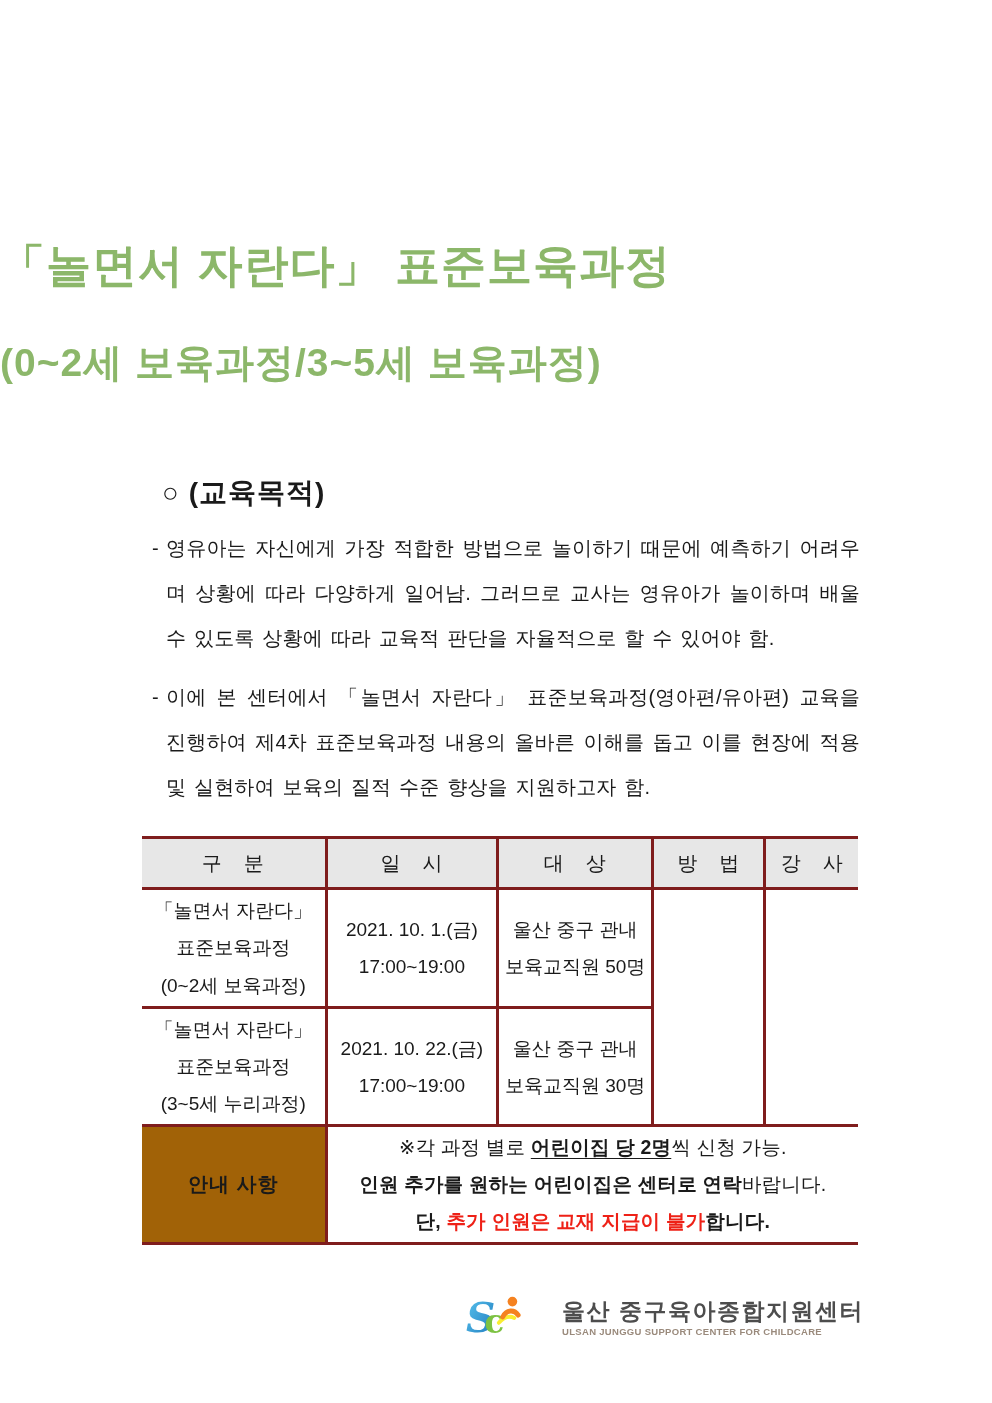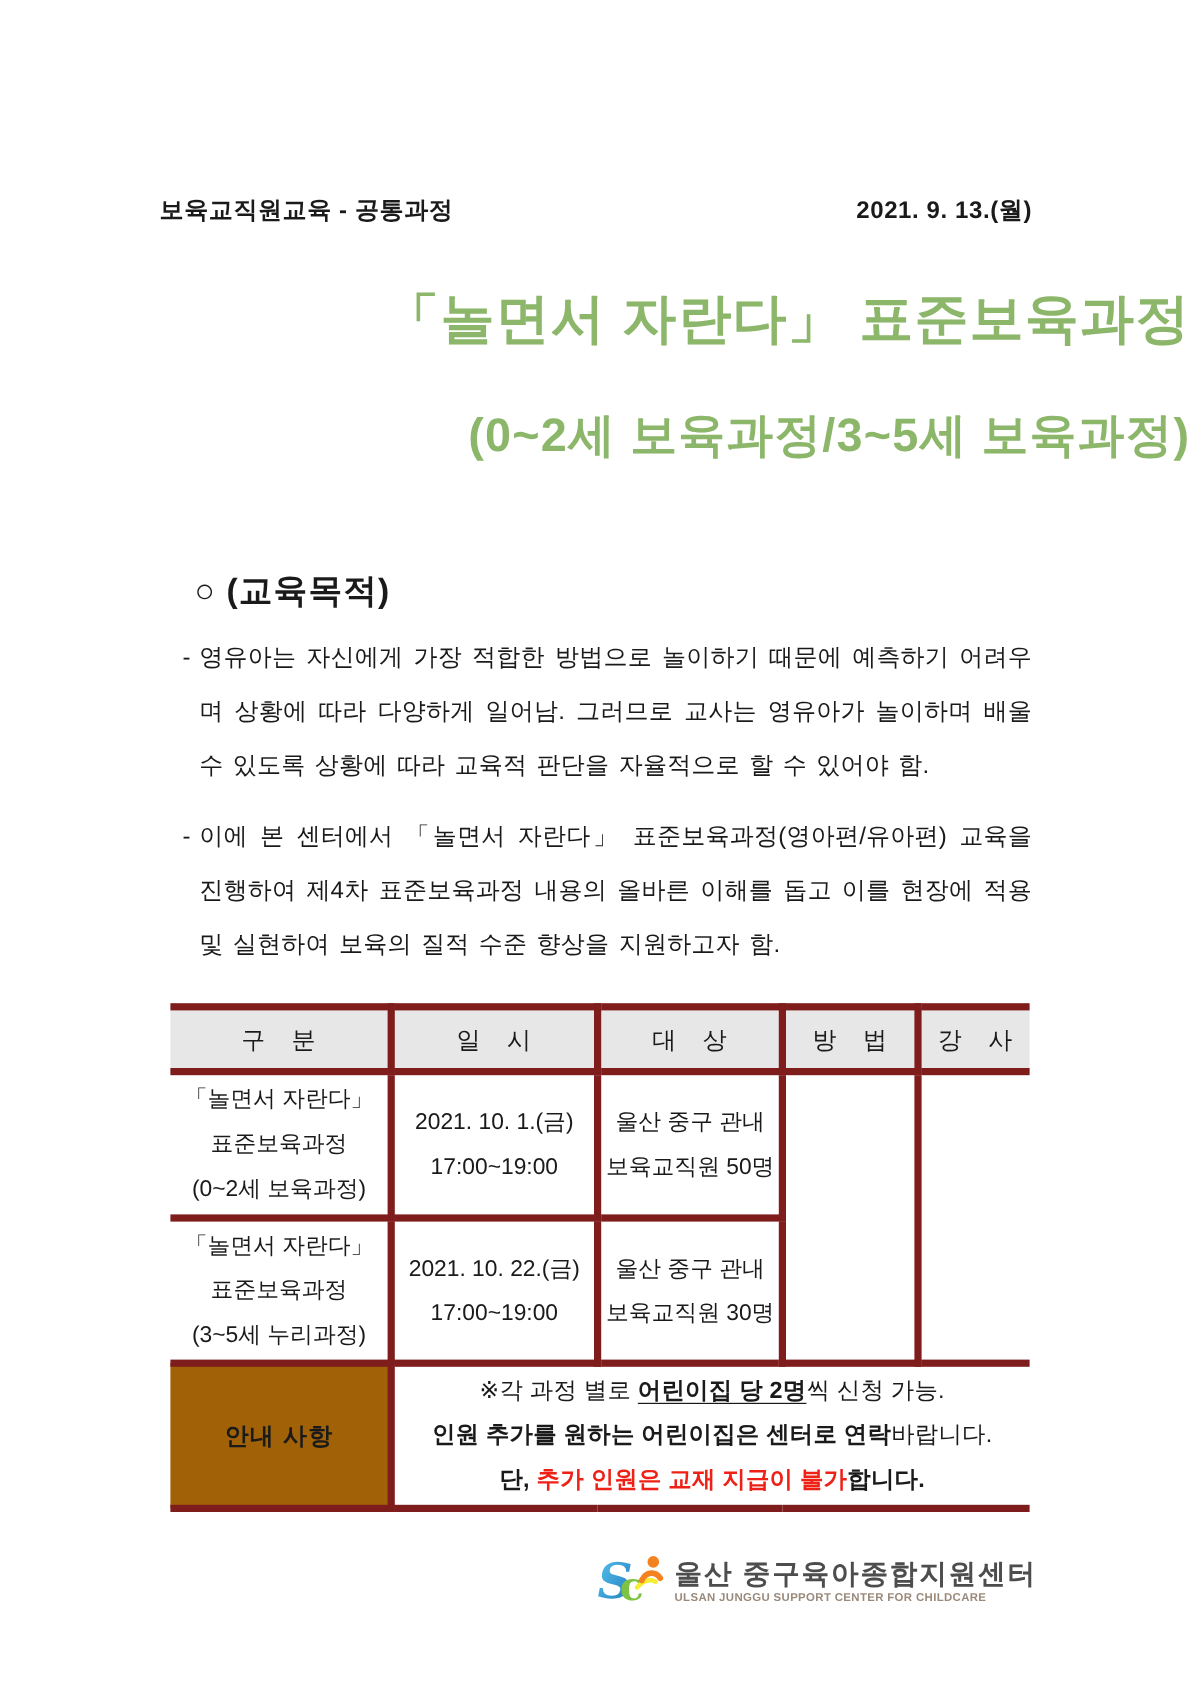--- a/index.html
+++ b/index.html
@@ -14,21 +14,21 @@
   .page { position: absolute; inset: 0; }
 
   
   .doc-header {
     position: absolute; top: 162px; left: 133px; right: 132px;
     display: flex; justify-content: space-between; align-items: baseline;
     font-size: 20px; font-weight: bold; letter-spacing: 0.5px;
   }
 
   
-  .title-block { position: absolute; top: 236px; left: 0; right: 0; text-align: right; }
+  .title-block { position: absolute; top: 236px; left: 0; right: 0; text-align: left; }
   .title-line1 {
     font-size: 45px; font-weight: bold; letter-spacing: 1px;
     color: #8CB76A;
   }
   .title-line2 {
     margin-top: 40px; font-size: 39px; font-weight: bold; letter-spacing: 1px;
     color: #8CB76A;
   }
 
   
@@ -53,21 +53,21 @@
   table.schedule {
     margin: 26px 0 0 9px;
     width: 716px;
     border-collapse: collapse;
     border-top: 3px solid #000;
     border-bottom: 3px solid #000;
     font-size: 19px;
     table-layout: fixed;
   }
   table.schedule th, table.schedule td {
-    border: 6px solid #7f1d1d;
+    border: 3px solid #7f1d1d;
     text-align: center; vertical-align: middle;
     padding: 2px 2px;
   }
   table.schedule th:first-child, table.schedule td.no-left { border-left: 0; }
   table.schedule th:last-child, table.schedule td.no-right { border-right: 0; }
   table.schedule th {
     background: #E7E7E7; height: 44px;
     font-weight: normal; letter-spacing: 1px; font-size: 20px;
   }
   td.cell-multiline { white-space: pre-line; line-height: 1.95; }
@@ -84,33 +84,29 @@
   .em-underline { font-weight: bold; text-decoration: underline; text-underline-offset: 4px; }
   .bold { font-weight: bold; }
   .red-bold { font-weight: bold; color: #EE2117; }
 
   
   .footer {
     position: absolute; top: 1292px; right: 128px;
     display: flex; align-items: center; gap: 6px;
   }
   .footer .logo-mark { width: 58px; height: 52px; }
-  .footer-texts { text-align: left; }
+  .footer-texts { text-align: left; margin-left: 32px; }
   .org-ko { font-size: 23px; font-weight: bold; color: #4d4d4d; letter-spacing: 1.5px; line-height: 1.1; }
   .org-en { font-size: 9.5px; font-weight: bold; color: #9a8a7c; letter-spacing: 0.3px; margin-top: 2px; }
 </style>
 </head>
 <body>
 
 <div class="page">
 
-  <div class="doc-header">
-    <span>보육교직원교육 - 공통과정</span>
-    <span>2021. 9. 13.(월)</span>
-  </div>
 
   <div class="title-block">
     <div class="title-line1">「놀면서 자란다」 표준보육과정</div>
     <div class="title-line2">(0~2세 보육과정/3~5세 보육과정)</div>
   </div>
 
   <div class="content">
 
     <div class="section-heading">○ (교육목적)</div>
 

